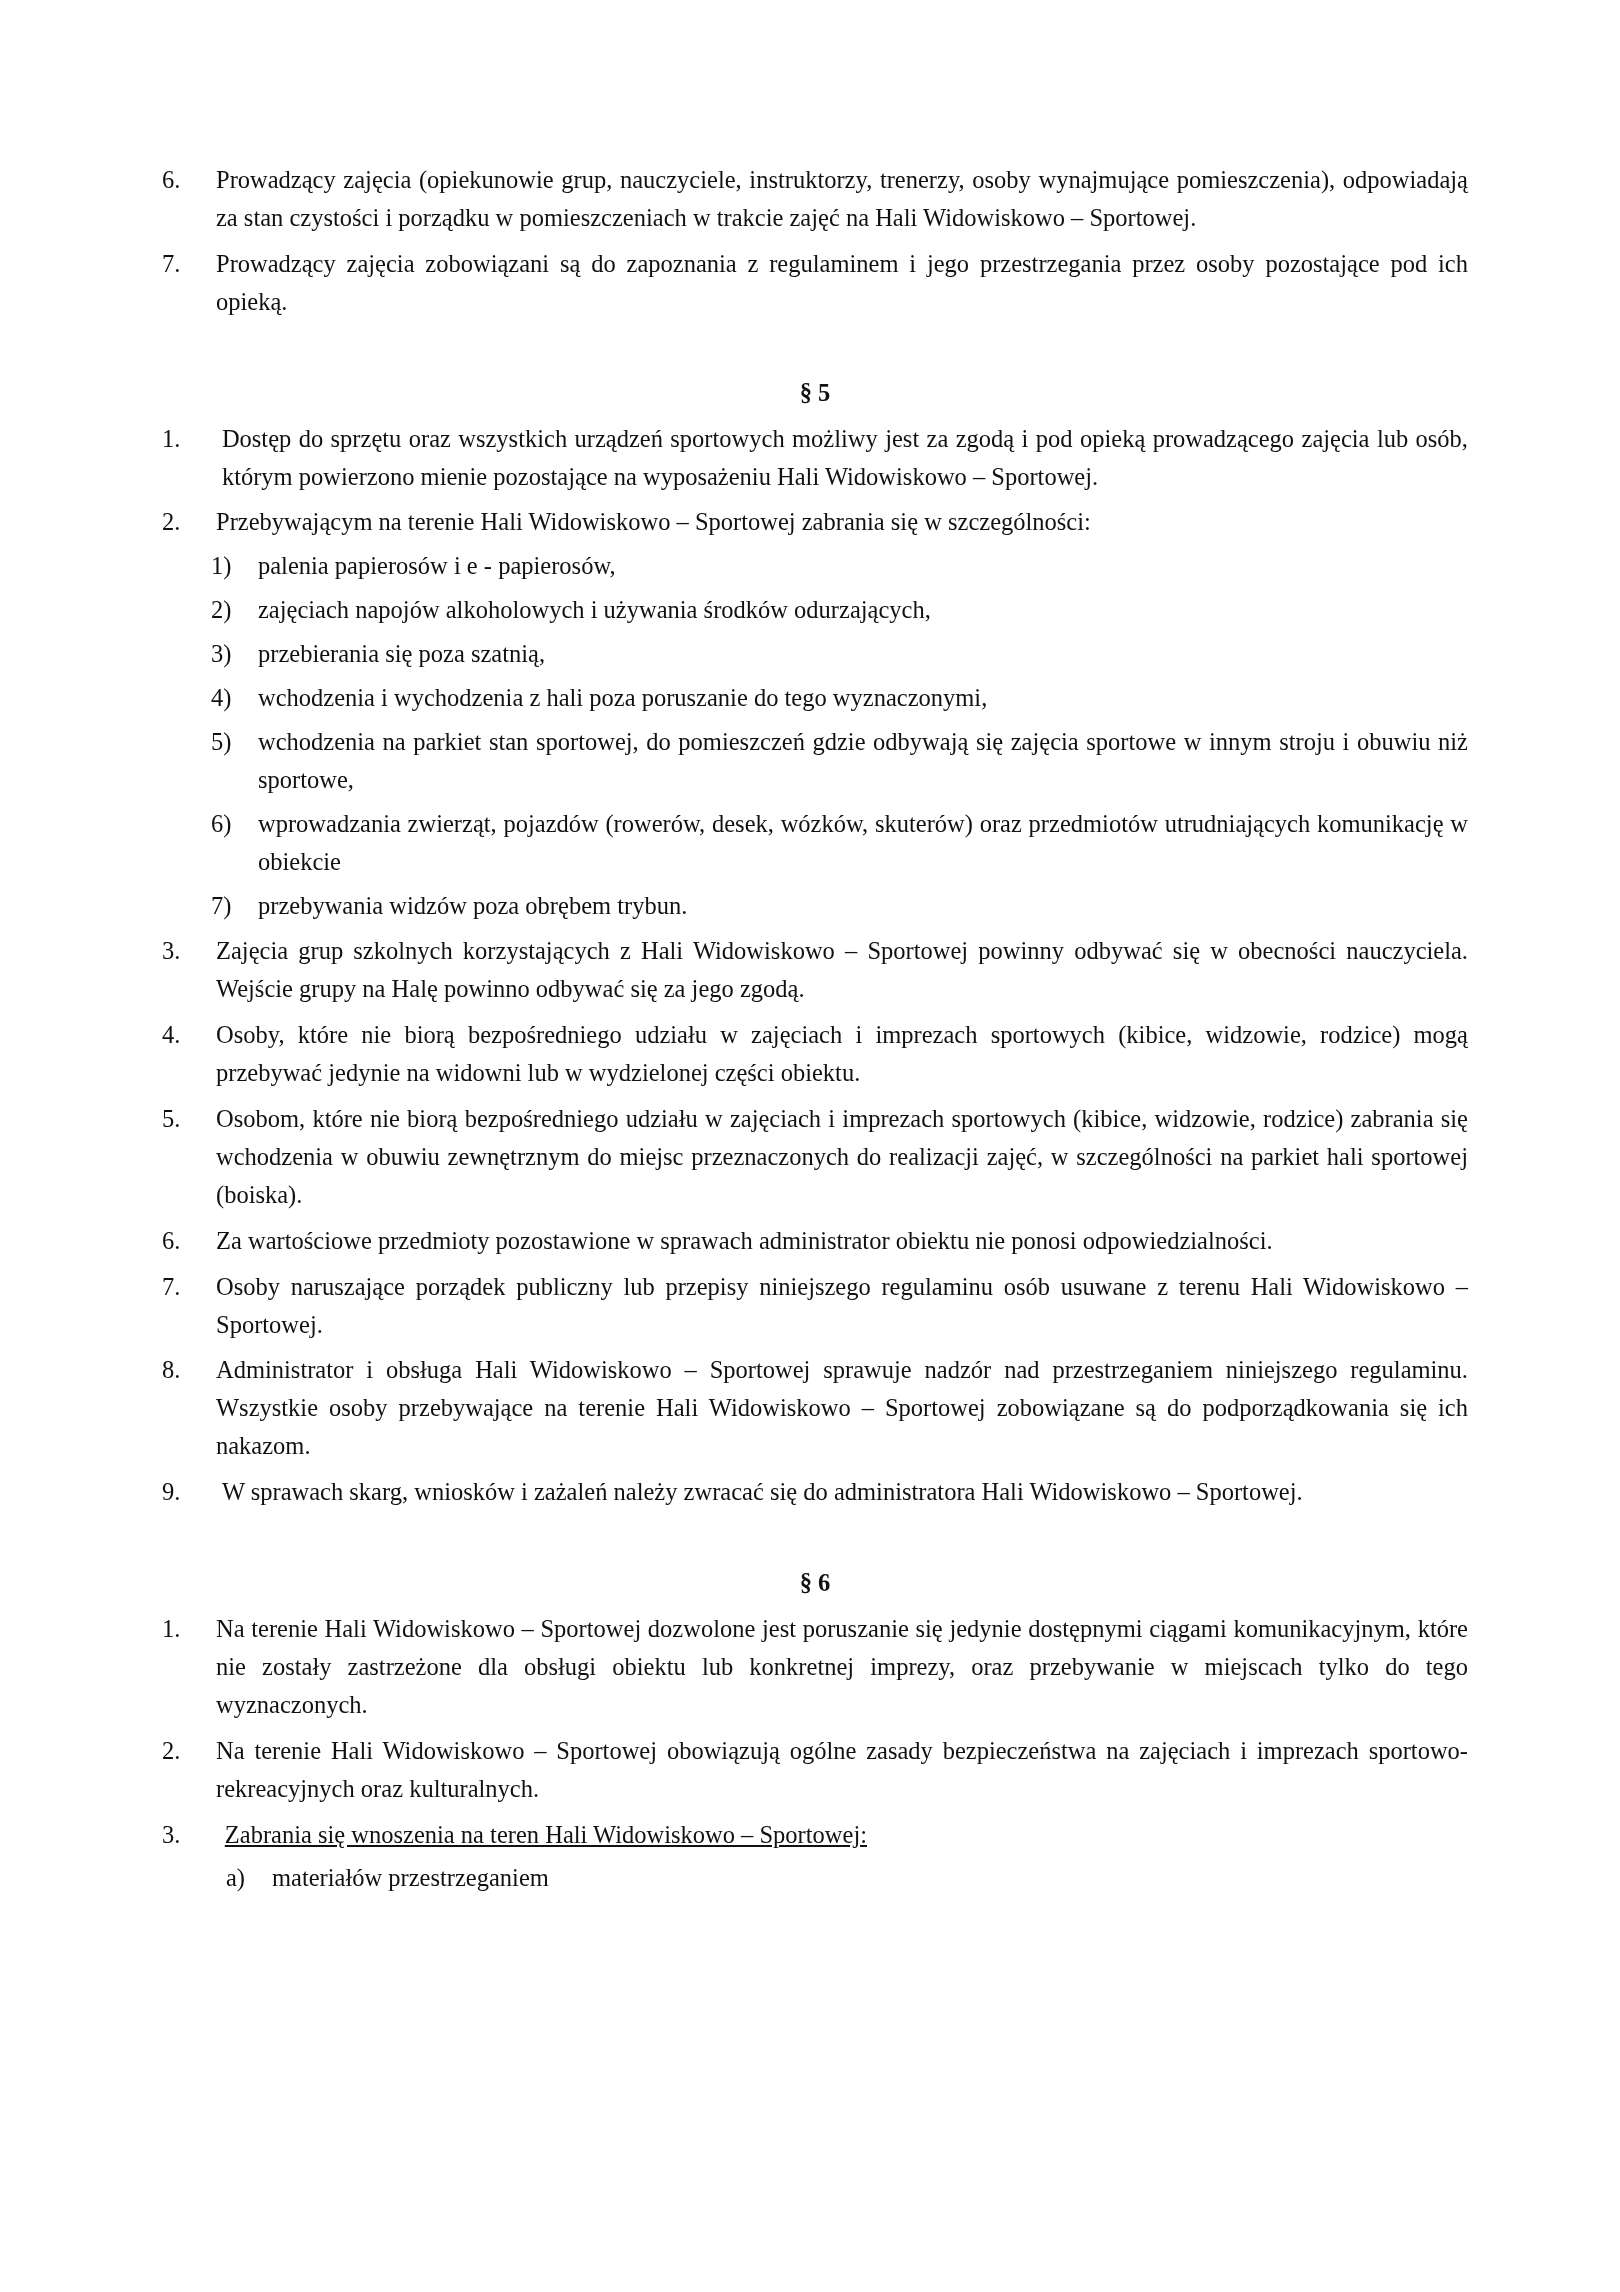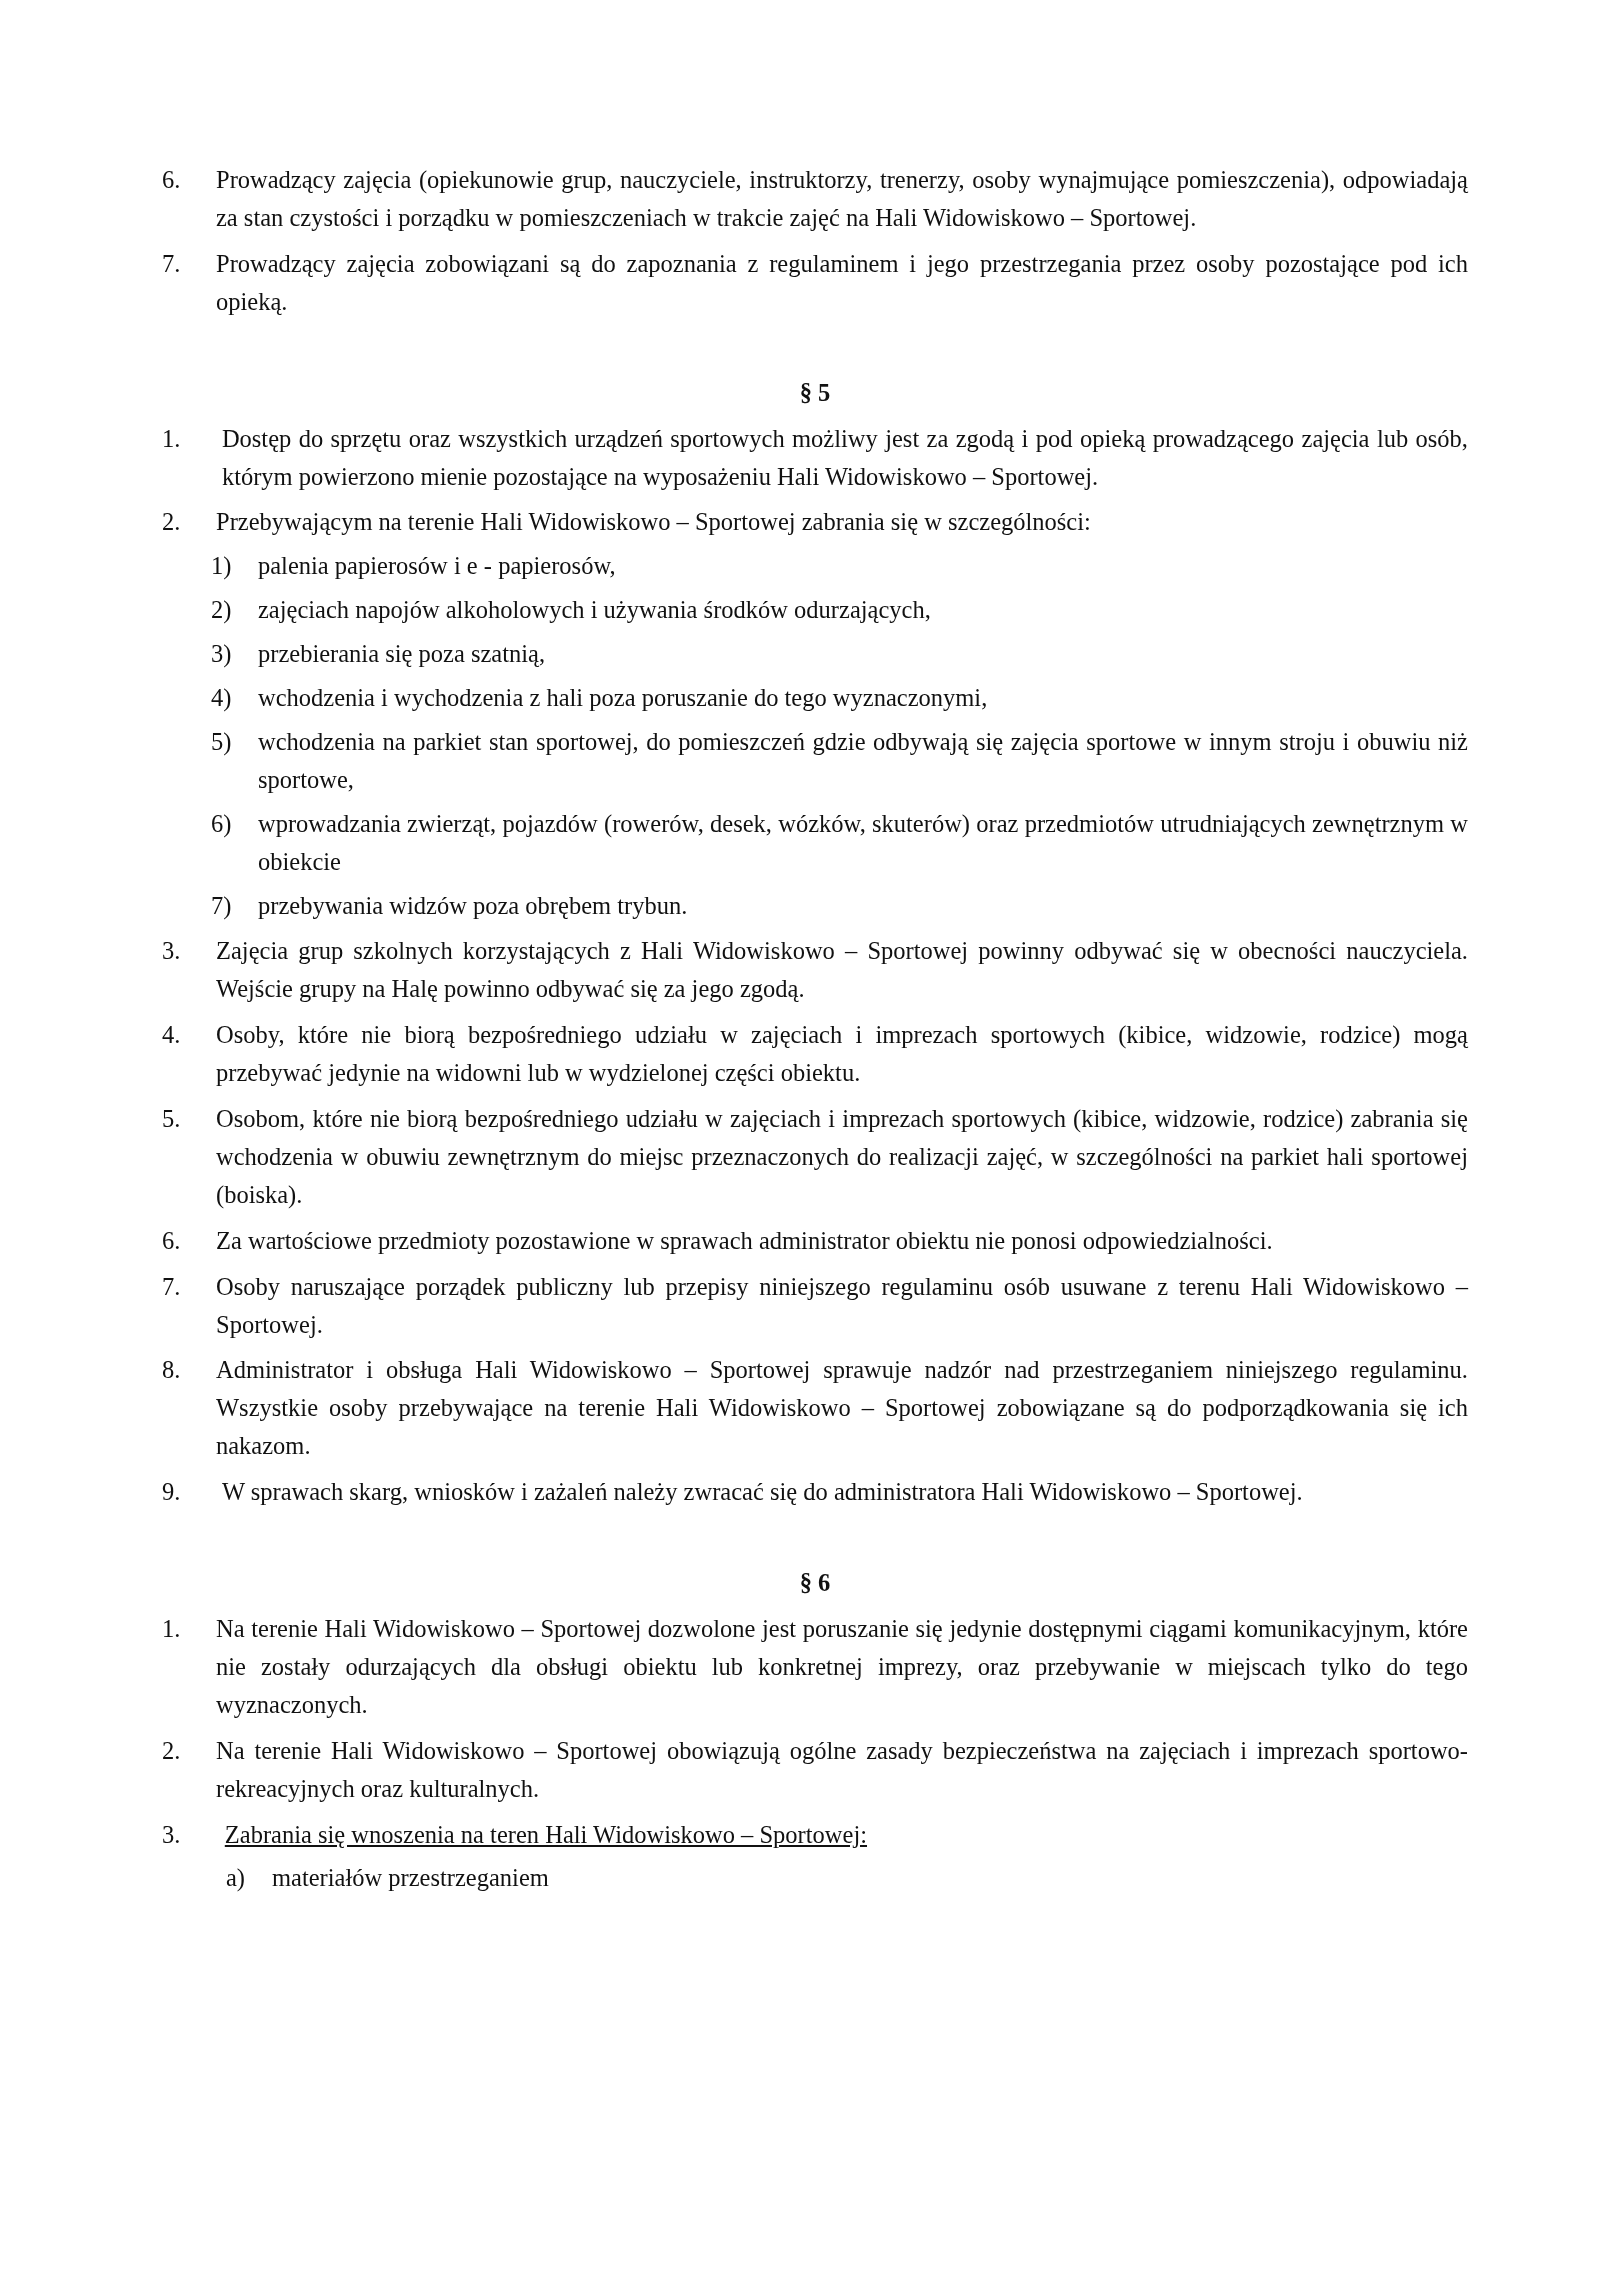--- a/index.html
+++ b/index.html
@@ -62,21 +62,21 @@
       <div class="sub">
         <span class="snum">4)</span>
         <span class="stxt">wchodzenia i wychodzenia z hali poza poruszanie do tego wyznaczonymi,</span>
       </div>
       <div class="sub">
         <span class="snum">5)</span>
         <span class="stxt">wchodzenia na parkiet stan sportowej, do pomieszczeń gdzie odbywają się zajęcia sportowe w innym stroju i obuwiu niż sportowe,</span>
       </div>
       <div class="sub">
         <span class="snum">6)</span>
-        <span class="stxt">wprowadzania zwierząt, pojazdów (rowerów, desek, wózków, skuterów) oraz przedmiotów utrudniających zewnętrznym w obiekcie</span>
+        <span class="stxt">wprowadzania zwierząt, pojazdów (rowerów, desek, wózków, skuterów) oraz przedmiotów utrudniających komunikację w obiekcie</span>
       </div>
       <div class="sub">
         <span class="snum">7)</span>
         <span class="stxt">przebywania widzów poza obrębem trybun.</span>
       </div>
     </div>
 
     <div class="item">
       <span class="num">3.</span>
       <span class="txt">Zajęcia grup szkolnych korzystających z Hali Widowiskowo – Sportowej powinny odbywać się w obecności nauczyciela. Wejście grupy na Halę powinno odbywać się za jego zgodą.</span>
@@ -103,21 +103,21 @@
     </div>
     <div class="item">
       <span class="num">9.</span>
       <span class="txt hang">W sprawach skarg, wniosków i zażaleń należy zwracać się do administratora Hali Widowiskowo – Sportowej.</span>
     </div>
 
     <div class="heading" style="margin-top:53px;">§ 6</div>
 
     <div class="item">
       <span class="num">1.</span>
-      <span class="txt">Na terenie Hali Widowiskowo – Sportowej dozwolone jest poruszanie się jedynie dostępnymi ciągami komunikacyjnym, które nie zostały odurzających dla obsługi obiektu lub konkretnej imprezy, oraz przebywanie w miejscach tylko do tego wyznaczonych.</span>
+      <span class="txt">Na terenie Hali Widowiskowo – Sportowej dozwolone jest poruszanie się jedynie dostępnymi ciągami komunikacyjnym, które nie zostały zastrzeżone dla obsługi obiektu lub konkretnej imprezy, oraz przebywanie w miejscach tylko do tego wyznaczonych.</span>
     </div>
     <div class="item">
       <span class="num">2.</span>
       <span class="txt">Na terenie Hali Widowiskowo – Sportowej obowiązują ogólne zasady bezpieczeństwa na zajęciach i imprezach sportowo-rekreacyjnych oraz kulturalnych.</span>
     </div>
     <div class="item" style="margin-bottom:2px;">
       <span class="num">3.</span>
       <span class="txt hang" style="padding-left:8.8px;text-decoration:underline;">Zabrania się wnoszenia na teren Hali Widowiskowo – Sportowej:</span>
     </div>
     <div class="sublist">

